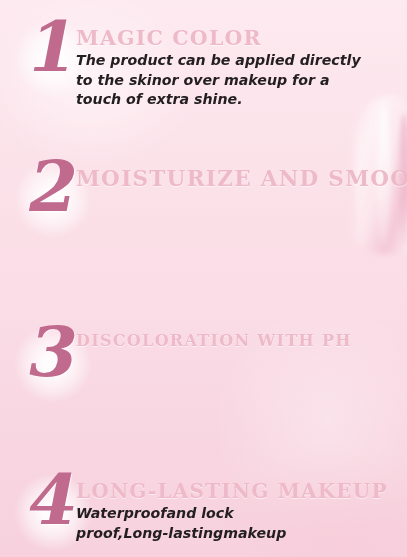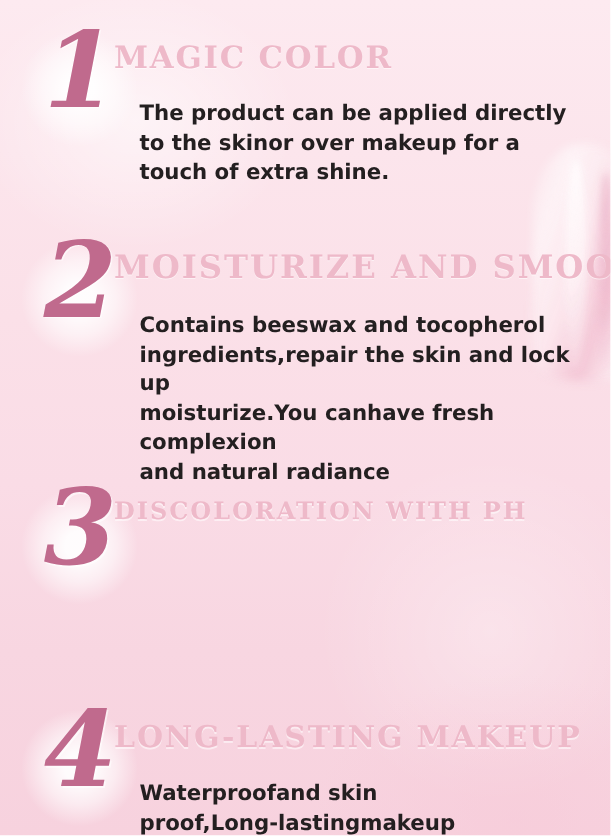--- a/index.html
+++ b/index.html
@@ -132,25 +132,26 @@
     font-family: "DejaVu Serif", "Liberation Serif", serif;
     font-weight: 700;
     color: #eeb9c9;
     letter-spacing: 1.2px;
     white-space: nowrap;
     margin: 0 0 1px 0;
     text-shadow: 0 1px 0 rgba(255,255,255,.55);
   }
   .body-text {
     font-family: "DejaVu Sans", "Liberation Sans", sans-serif;
+    font-style: italic;
     font-weight: 600;
     font-size: 14.2px;
     line-height: 19.5px;
     color: #231f20;
-    margin: 17px;
+    margin: 0;
     white-space: pre-line;
   }
 
   
   #f1 { top: 26px; }
   #f1 .headline { font-size: 20.5px; }
   #f2 { top: 166px; }
   #f2 .headline { font-size: 21.5px; letter-spacing: 1.3px; }
   #f3 { top: 331px; }
   #f3 .headline { font-size: 16px; letter-spacing: 1.3px; }
@@ -181,38 +182,34 @@
 to the skinor over makeup for a
 touch of extra shine.</p>
     </div>
   </div>
 
   <div class="feature" id="f2">
     <div class="halo"></div>
     <div class="numeral">2</div>
     <div class="copy">
       <h2 class="headline">MOISTURIZE AND SMOOTH</h2>
-      <p class="body-text">Contains beeswax and tocopherol
-ingredients,repair the skin and lock up
-moisturize.You canhave fresh complexion
-and natural radiance</p>
     </div>
   </div>
 
   <div class="feature" id="f3">
     <div class="halo"></div>
     <div class="numeral">3</div>
     <div class="copy">
       <h2 class="headline">DISCOLORATION WITH PH</h2>
     </div>
   </div>
 
   <div class="feature" id="f4">
     <div class="halo"></div>
     <div class="numeral">4</div>
     <div class="copy">
       <h2 class="headline">LONG-LASTING MAKEUP</h2>
-      <p class="body-text">Waterproofand skin
+      <p class="body-text">Waterproofand lock
 proof,Long-lastingmakeup</p>
     </div>
   </div>
 
 </div>
 
 </body></html>

